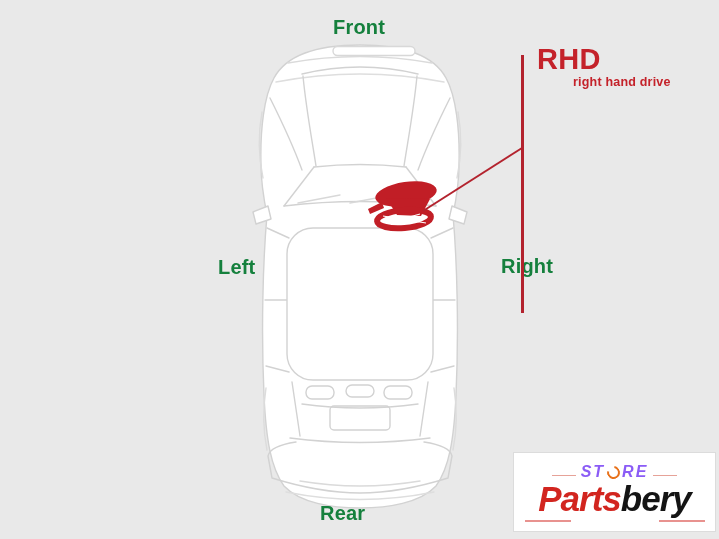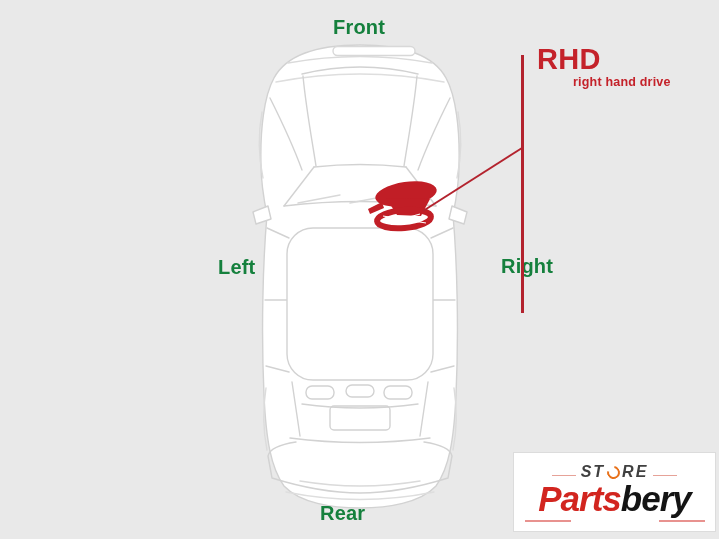--- a/index.html
+++ b/index.html
@@ -44,21 +44,21 @@
 
   
   .logo-box{
     position:absolute;left:513px;top:452px;width:203px;height:80px;
     background:#ffffff;border:1px solid #dcdcdc;box-sizing:border-box;
     display:flex;flex-direction:column;align-items:center;justify-content:center;
   }
   .store-row{display:flex;align-items:center;height:16px;margin-top:2px;}
   .store-dash{display:inline-block;width:24px;height:1px;background:#e6a298;margin:6px 5px 0 5px;}
   .store-text{
-    font-size:16px;font-weight:bold;font-style:italic;color:#404040;
+    font-size:16px;font-weight:bold;font-style:italic;color:#8b5cf6;
     letter-spacing:2px;line-height:1;
   }
   .o-ring{
     display:inline-block;width:9px;height:9px;border:2.5px solid #e8721c;
     border-radius:50%;border-top-color:transparent;
     transform:rotate(-35deg);margin:0 2px -1px 2px;
   }
   .brand-row{
     font-size:35px;font-weight:bold;font-style:italic;line-height:1;
     letter-spacing:-1px;margin-top:1px;

